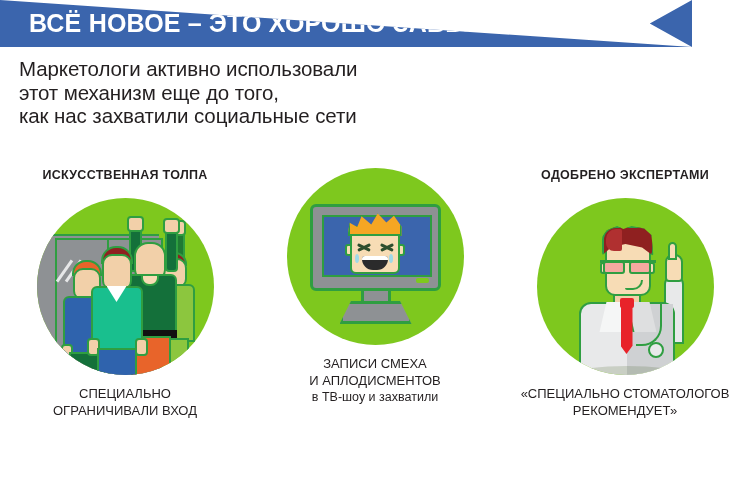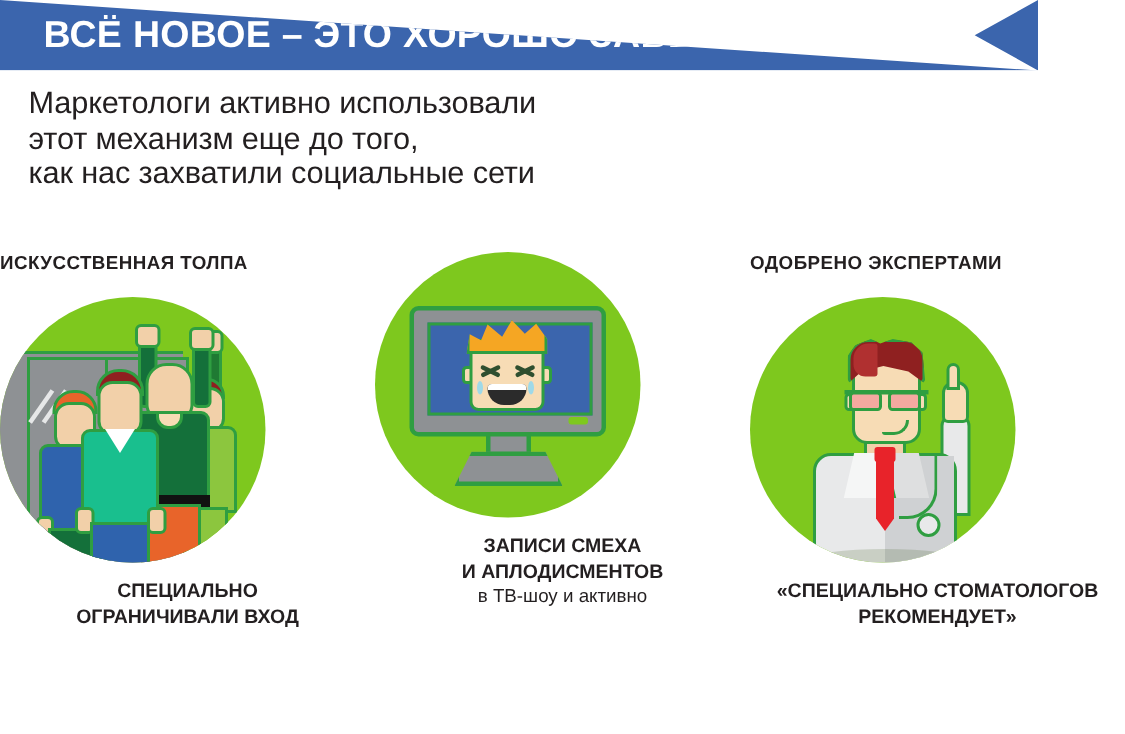--- a/index.html
+++ b/index.html
@@ -59,20 +59,21 @@
     position: absolute;
     left: 0;
     top: 168px;
     width: 750px;
     display: flex;
   }
   .column {
     width: 250px;
     display: flex;
     flex-direction: column;
+    align-items: center;
   }
   .col-heading {
     font-size: 12.5px;
     font-weight: bold;
     letter-spacing: 0.3px;
     color: #231f20;
     white-space: nowrap;
     margin-bottom: 16px;
   }
   .circle {
@@ -89,21 +90,21 @@
     line-height: 16.5px;
   }
   .caption .reg {
     font-size: 12.5px;
     font-weight: normal;
     color: #231f20;
     white-space: nowrap;
   }
   .caption .bold {
     font-size: 13px;
-    font-weight: bold;
+    font-weight: normal;
     color: #231f20;
     white-space: nowrap;
   }
 
   
   .c1-doorwall {
     position: absolute;
     left: 0px; top: 36px;
     width: 122px; height: 141px;
     background: #8e9194;
@@ -558,21 +559,21 @@
       <div class="lf-tear lf-tear-l"></div>
       <div class="lf-tear lf-tear-r"></div>
       <div class="lf-mouth">
           <div class="lf-teeth"></div>
         </div>
     </div>
 
     <div class="caption">
       <div class="bold">ЗАПИСИ СМЕХА</div>
       <div class="bold">И АПЛОДИСМЕНТОВ</div>
-      <div class="reg">в ТВ-шоу и активно</div>
+      <div class="reg">в ТВ-шоу и захватили</div>
     </div>
   </div>
 
   <div class="column">
     <div class="col-heading">ОДОБРЕНО ЭКСПЕРТАМИ</div>
 
     <div class="circle">
       <div class="dr-arm"></div>
       <div class="dr-hand"></div>
       <div class="dr-finger"></div>

